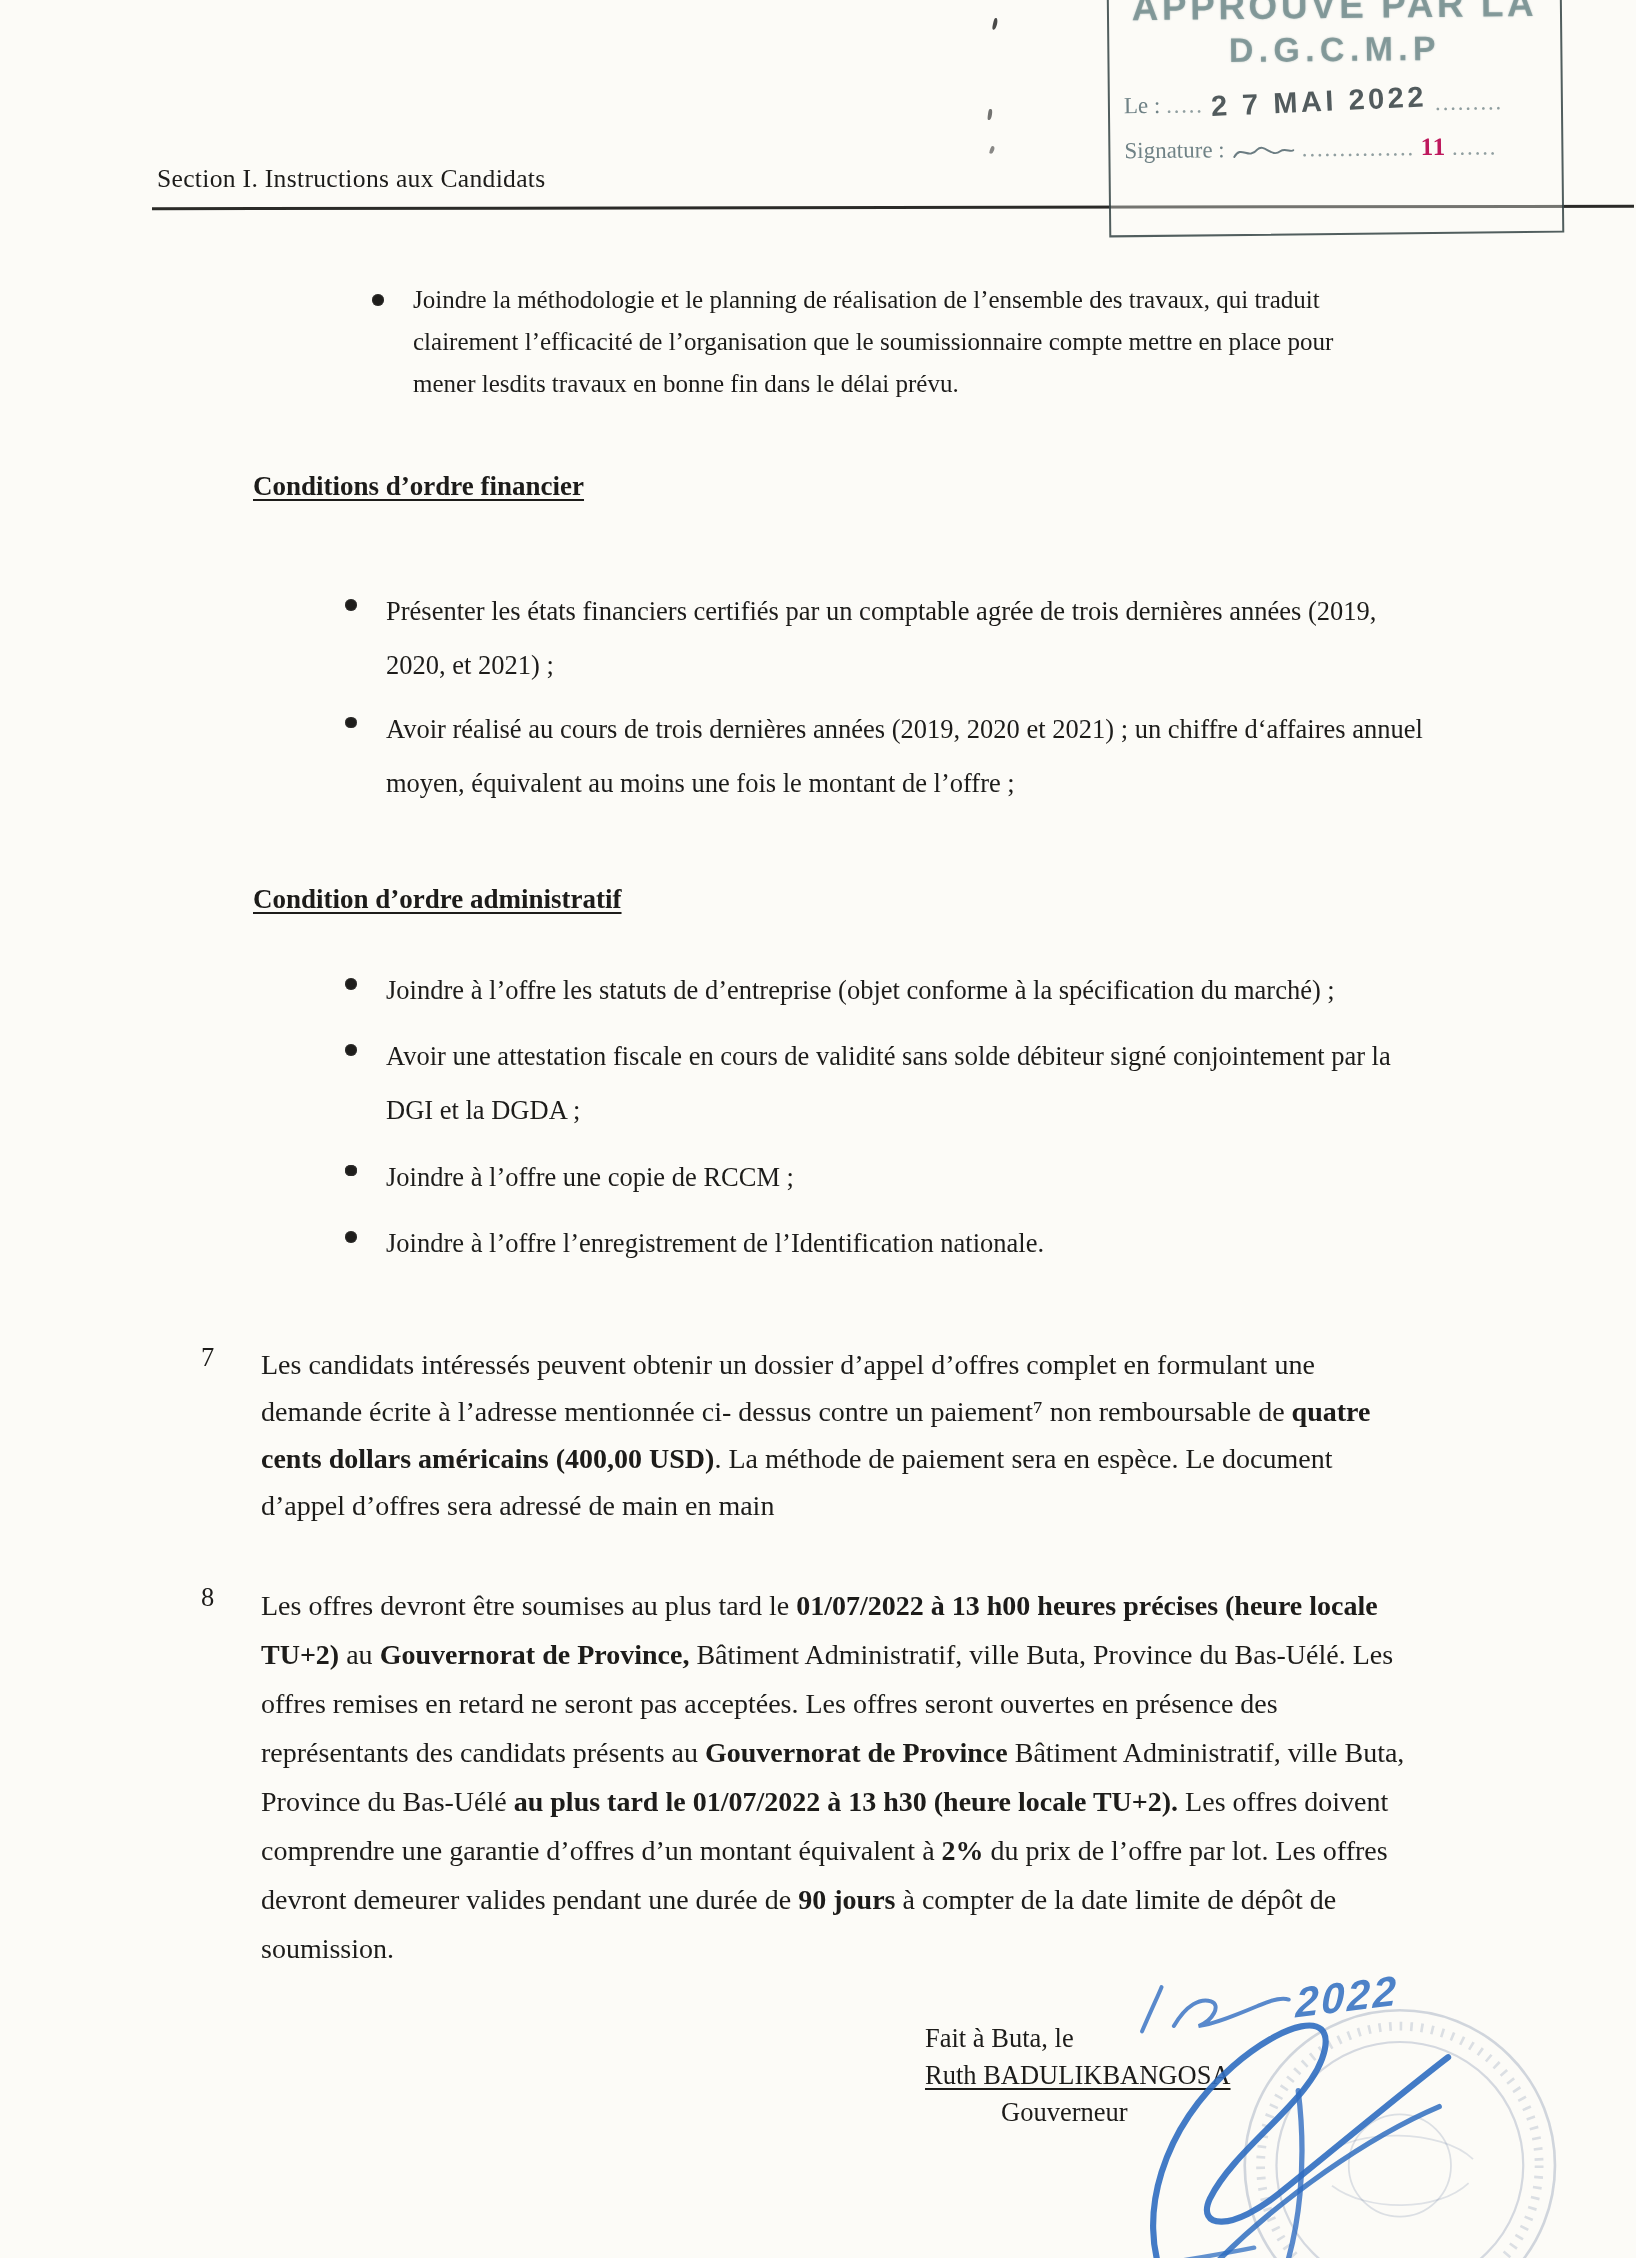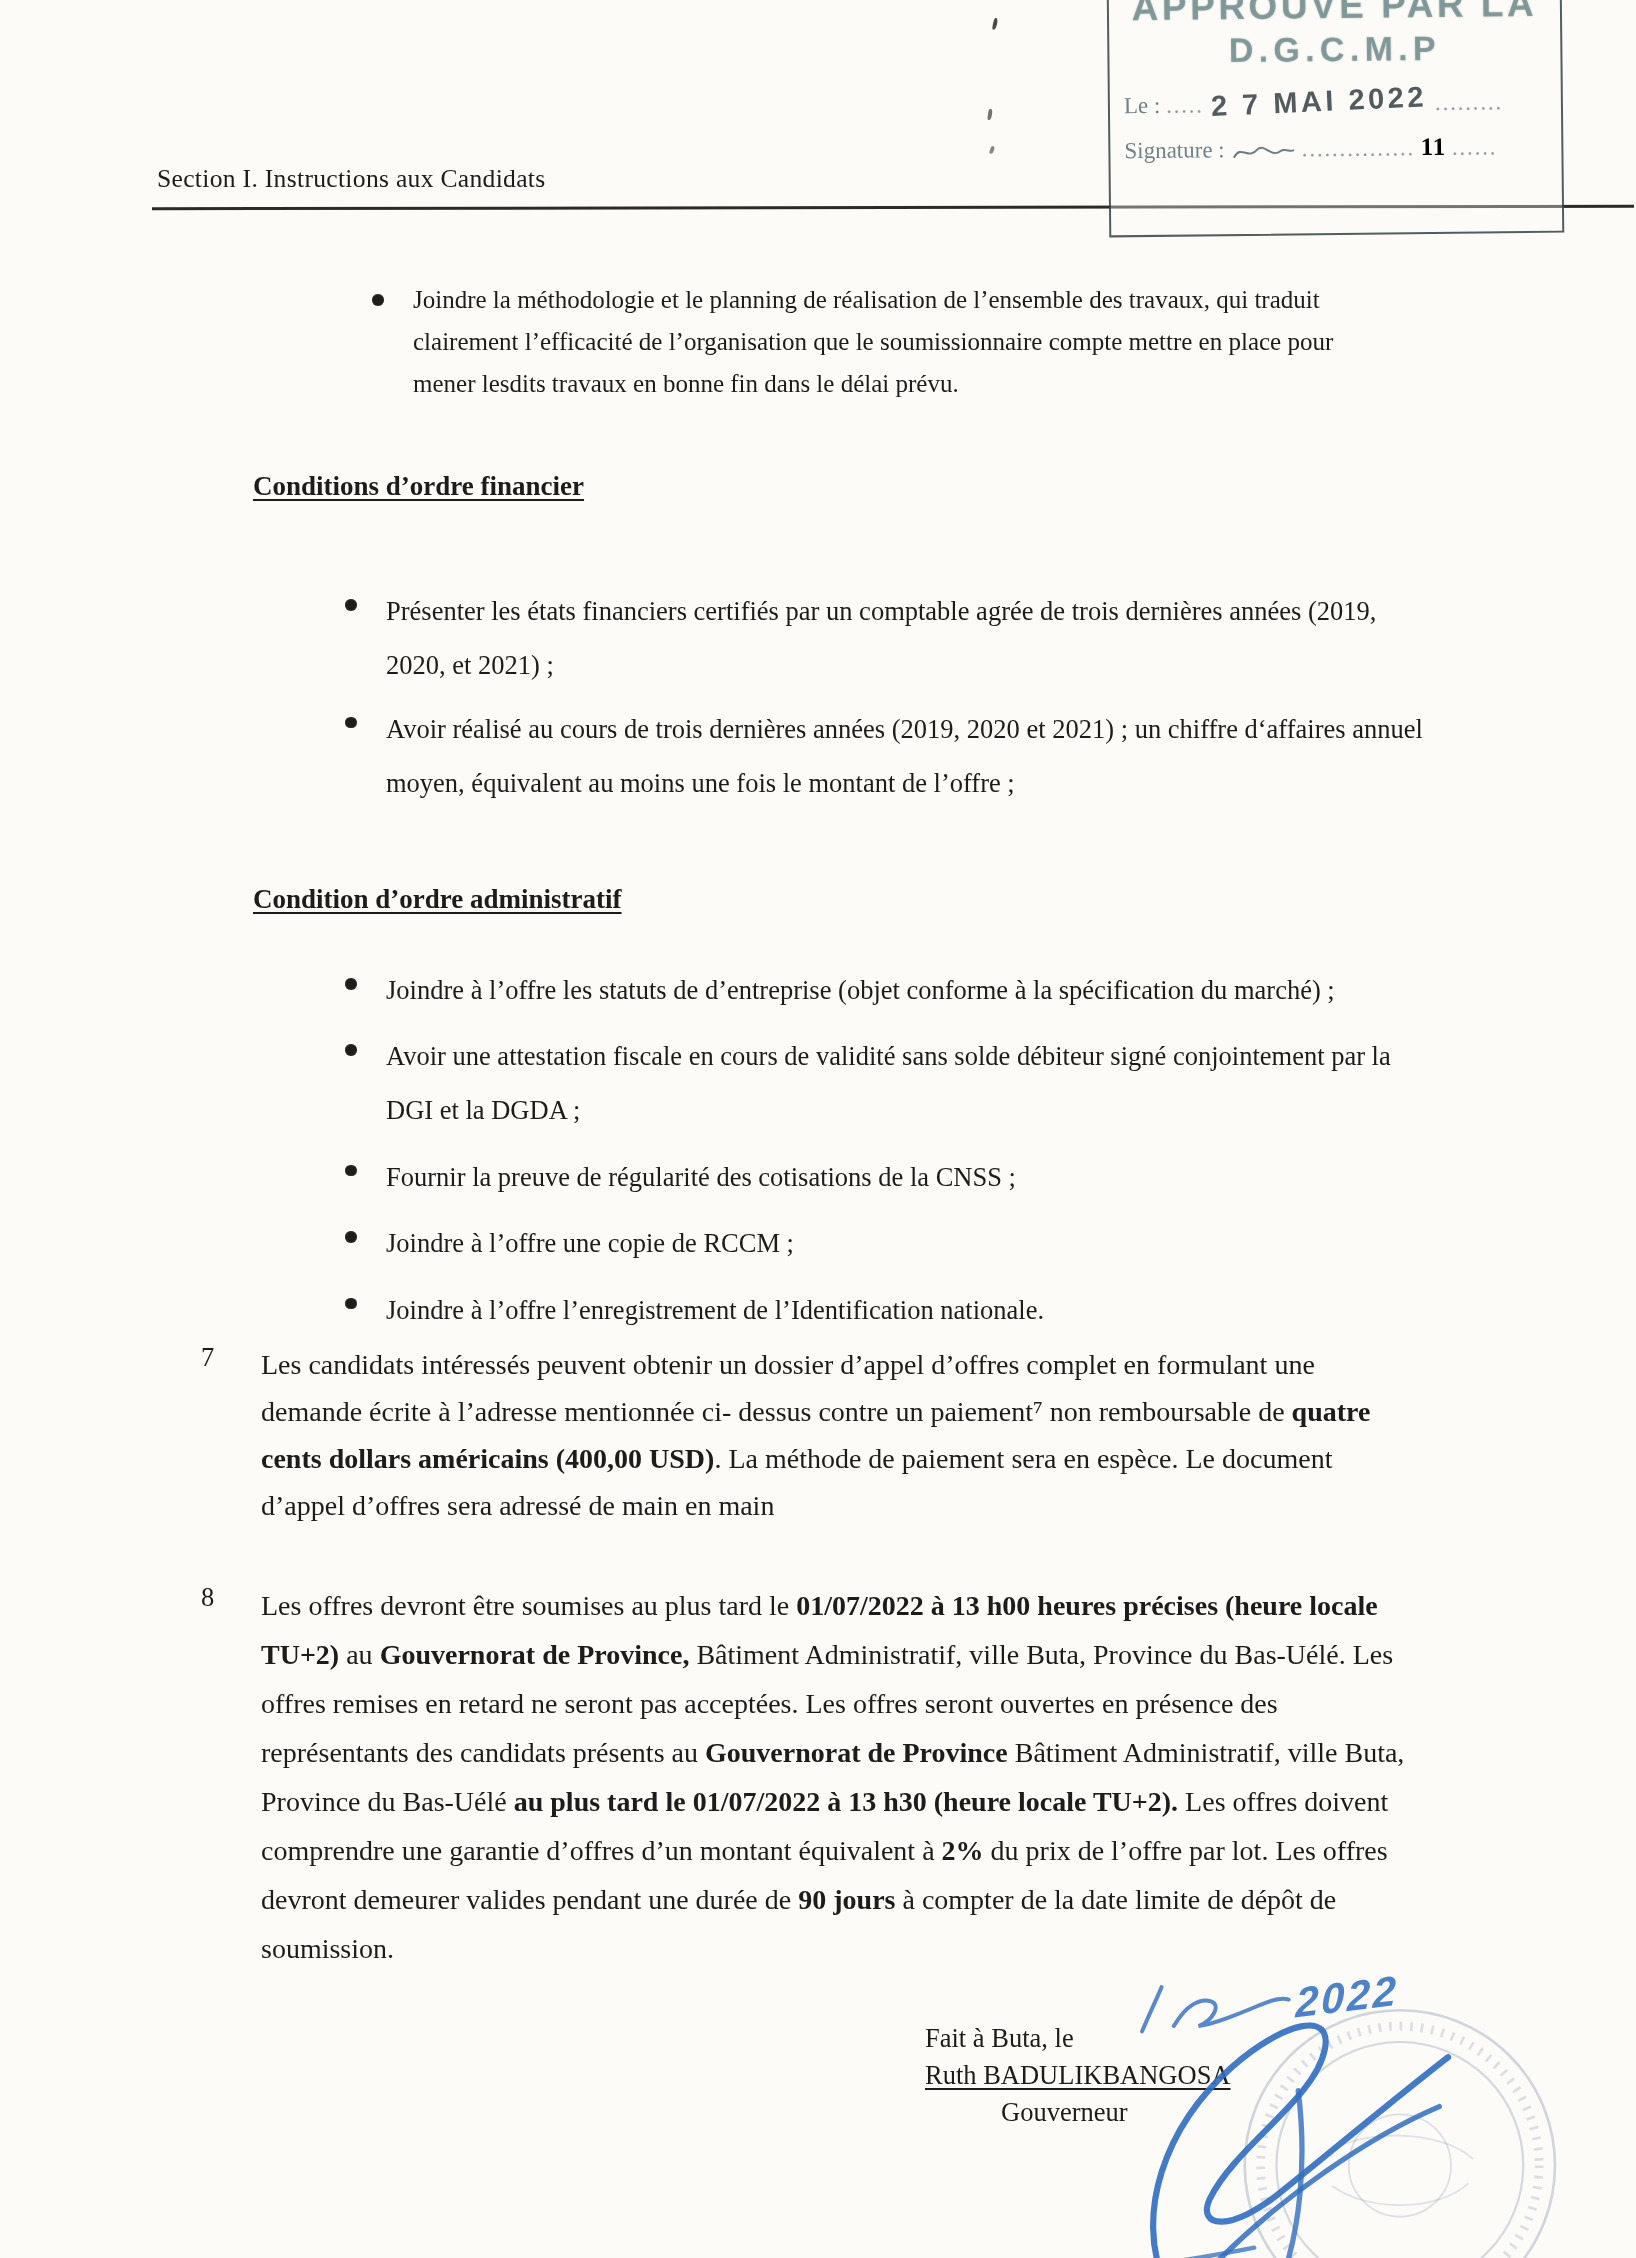--- a/index.html
+++ b/index.html
@@ -33,21 +33,21 @@
   .stamp-row {
     margin-top:16px; font-size:23px; color:rgba(72,96,102,0.78);
     white-space:nowrap; overflow:hidden;
   }
   .stamp-dots { color:rgba(72,96,102,0.6); letter-spacing:1.8px; }
   .stamp-date {
     display:inline-block; font-family:"Liberation Sans", sans-serif; font-weight:bold;
     font-size:29px; letter-spacing:3.5px; color:rgba(58,68,72,0.88);
     transform:rotate(-2deg); margin:0 1.8px;
   }
-  .stamp-pagenum { color:#000000; font-size:25px; font-weight:bold; letter-spacing:0.9px; }
+  .stamp-pagenum { color:#be185d; font-size:25px; font-weight:bold; letter-spacing:0.9px; }
   .stamp-scribble { vertical-align:middle; margin:0 1.8px; }
 
   
   .artifact { position:absolute; background:#2a2a2a; border-radius:45% 55% 60% 40%; }
   .artifact.a1 { left:993px; top:17.6px;  width:4.4px;  height:12.4px; opacity:0.85; transform:rotate(12deg); }
   .artifact.a2 { left:988px; top:109px; width:3.5px;  height:10.6px; opacity:0.65; transform:rotate(8deg); }
   .artifact.a3 { left:990px; top:146px; width:4.4px;  height:8px;  opacity:0.55; transform:rotate(20deg); }
 
   
   .block { position:absolute; font-size:25px; line-height:42px; }
@@ -148,21 +148,20 @@
     <div class="bullet-row">
       <span class="bullet-dot"></span>
       <span>Joindre à l’offre les statuts de d’entreprise (objet conforme à la spécification du marché) ;</span>
     </div>
     <div class="bullet-row">
       <span class="bullet-dot"></span>
       <span>Avoir une attestation fiscale en cours de validité sans solde débiteur signé conjointement par la DGI et la DGDA ;</span>
     </div>
     <div class="bullet-row">
       <span class="bullet-dot"></span>
-      <span>Fournir la preuve de régularité des cotisations de la CNSS ;</span>
     </div>
     <div class="bullet-row">
       <span class="bullet-dot"></span>
       <span>Joindre à l’offre une copie de RCCM ;</span>
     </div>
     <div class="bullet-row">
       <span class="bullet-dot"></span>
       <span>Joindre à l’offre l’enregistrement de l’Identification nationale.</span>
     </div>
   </div>

